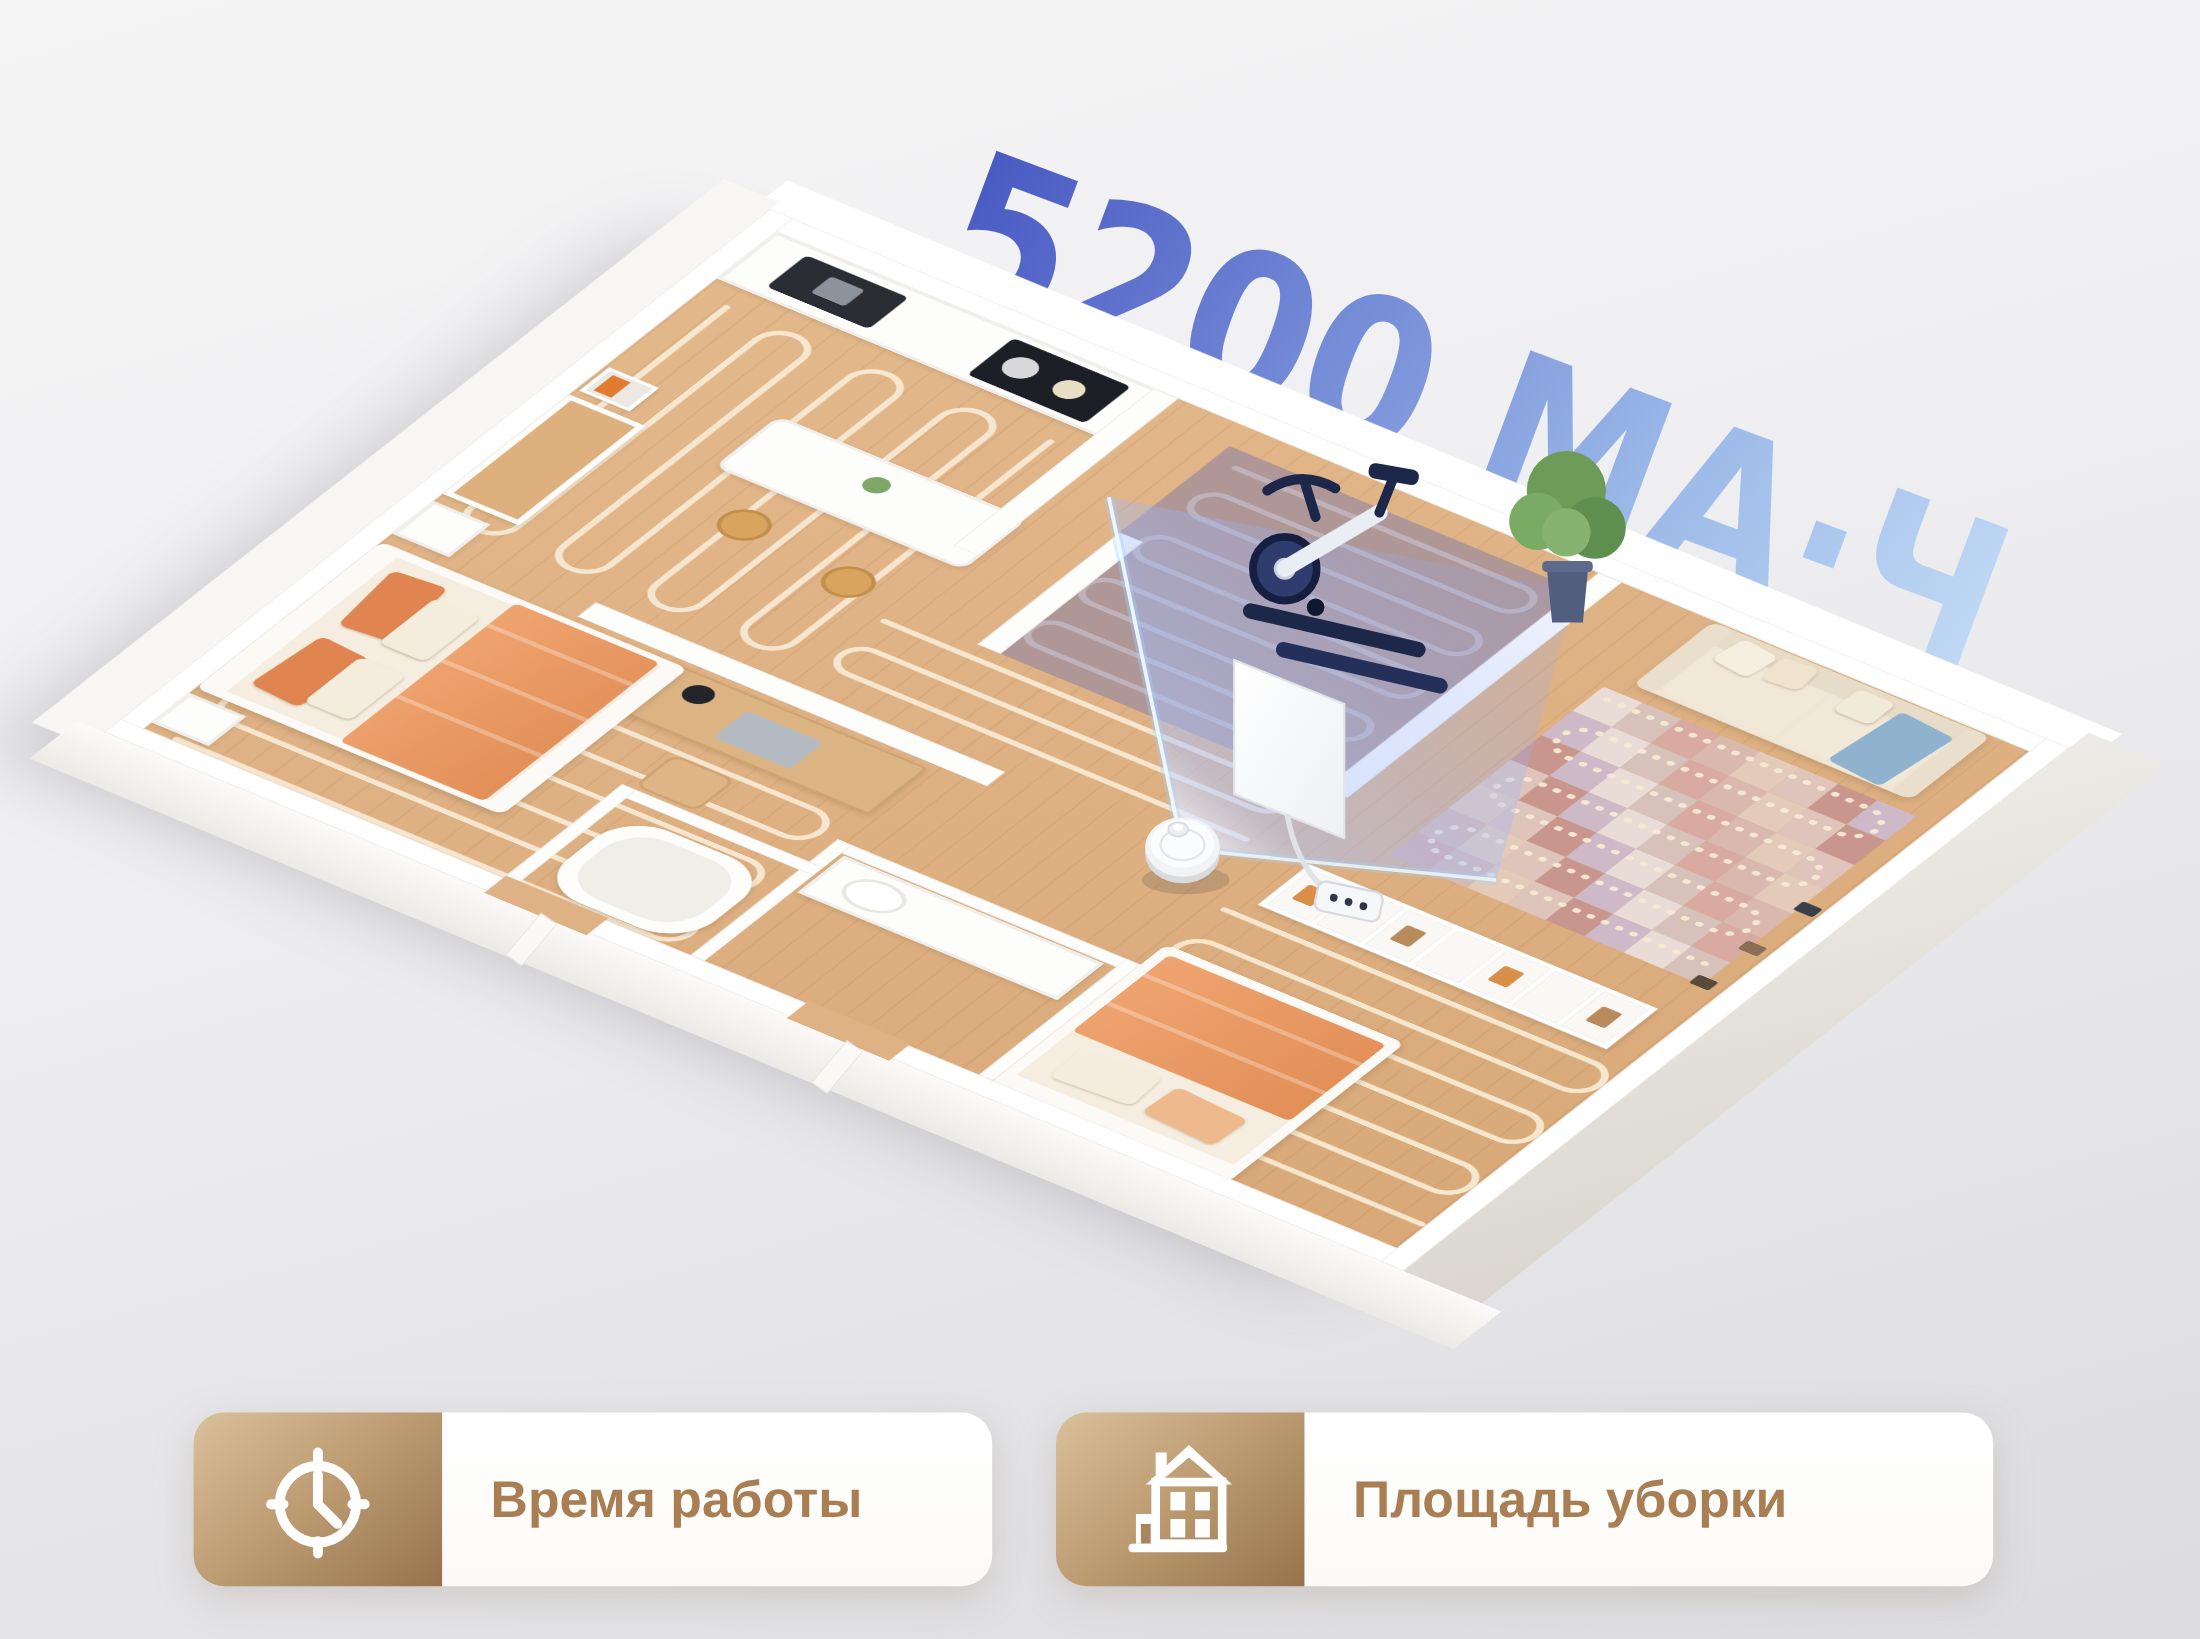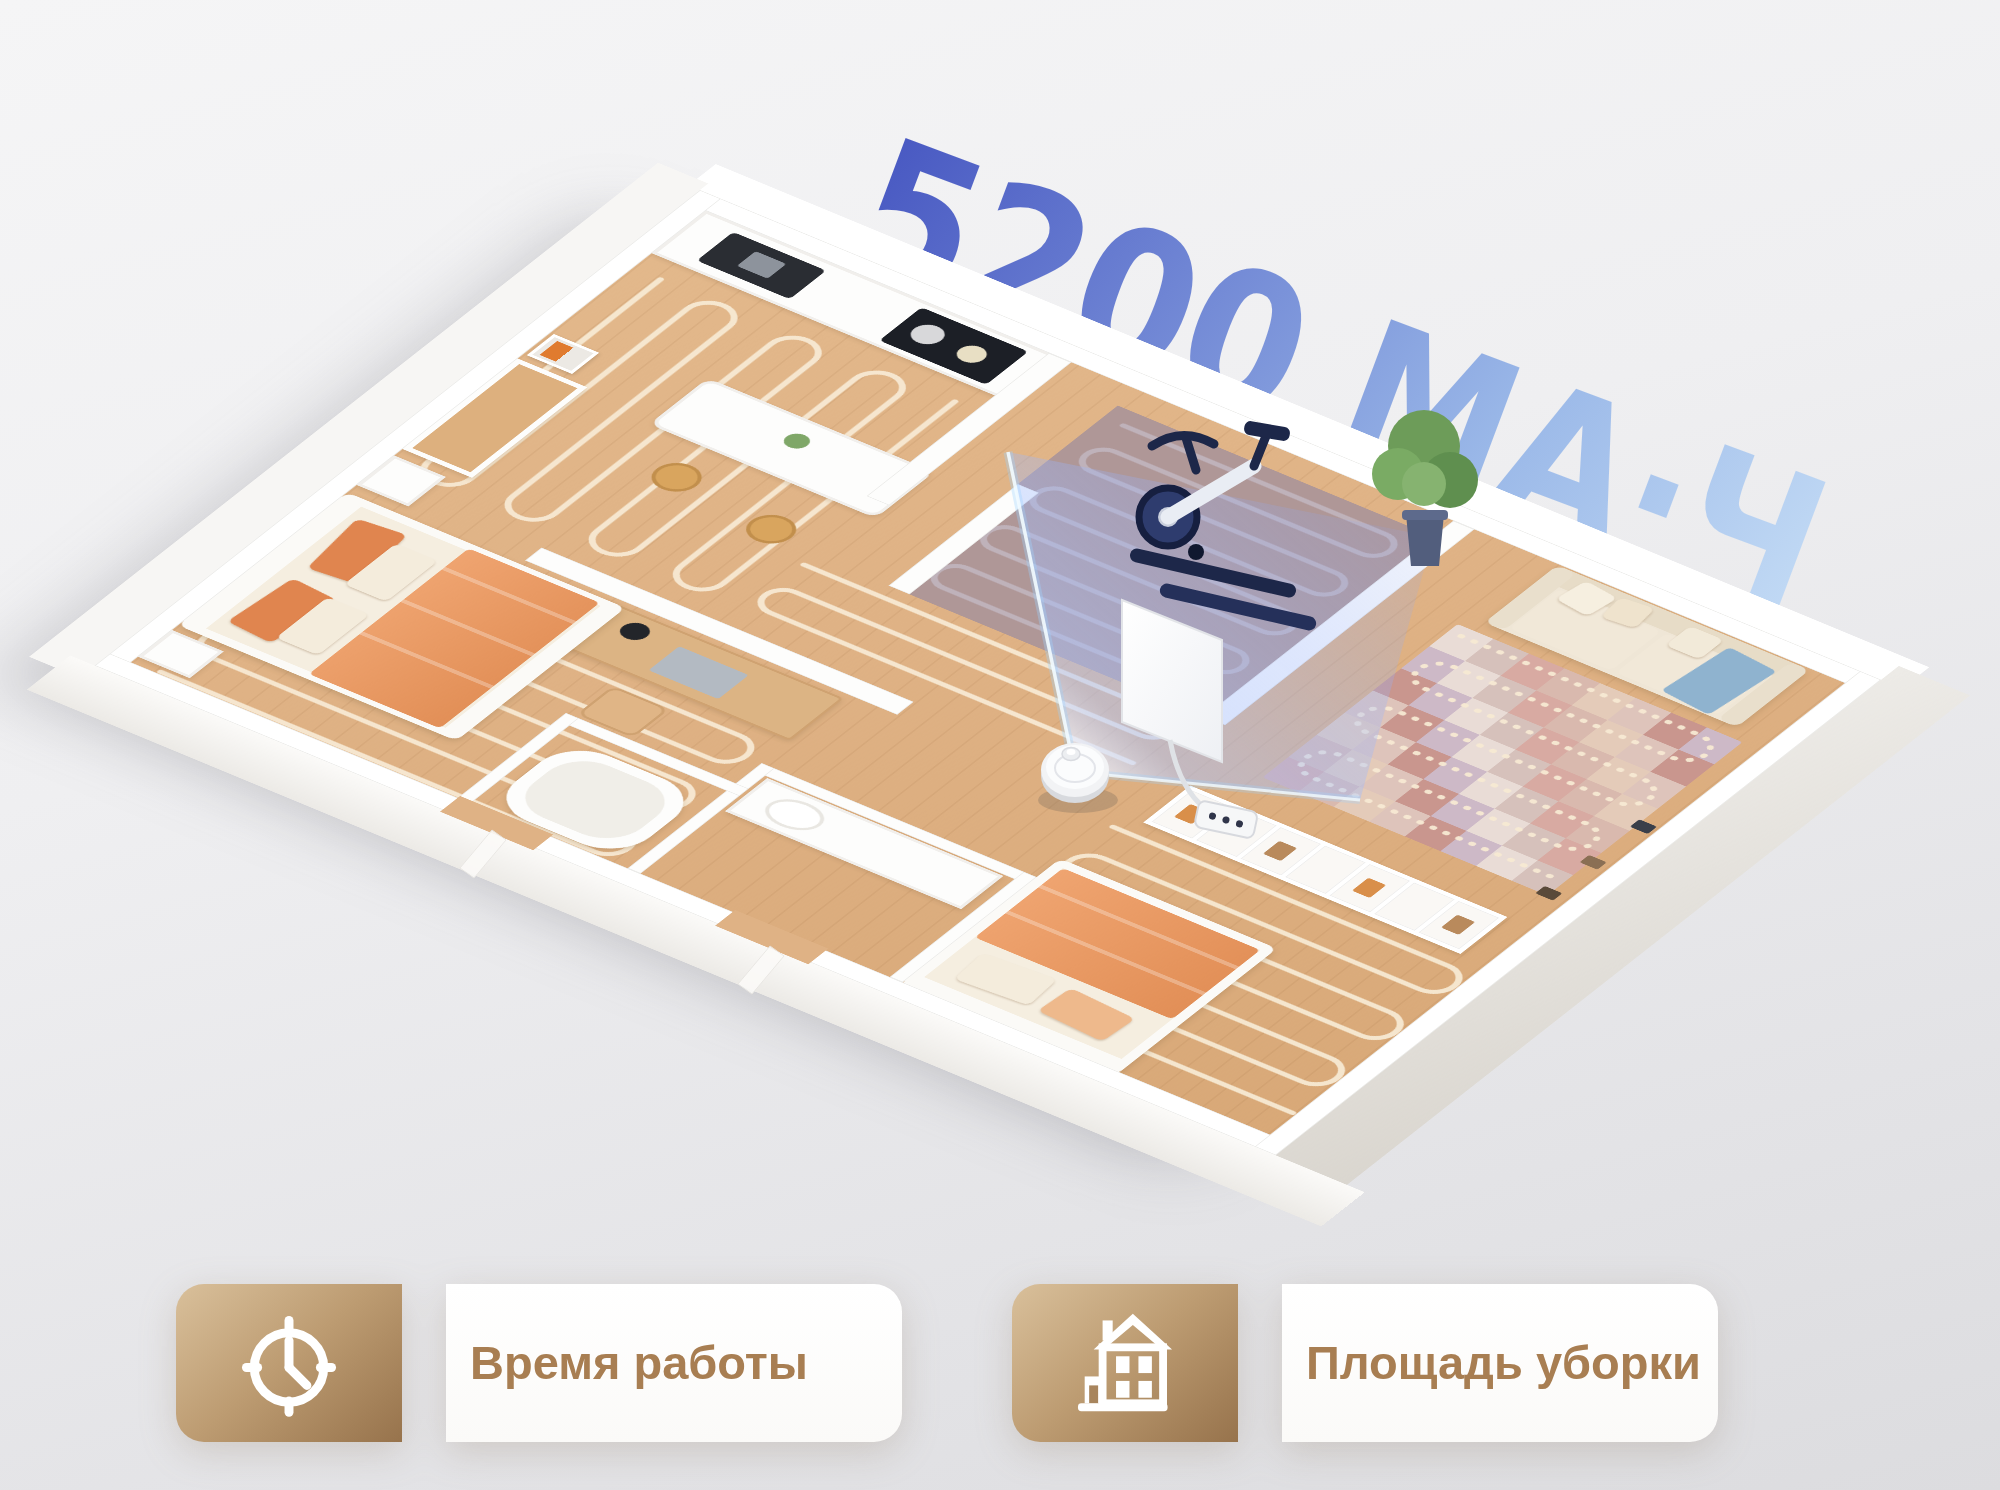--- a/index.html
+++ b/index.html
@@ -65,24 +65,24 @@
   
   .overlay{position:absolute;left:0;top:0;z-index:3;pointer-events:none;}
 
   
   .badge{position:absolute;top:1284px;height:158px;display:flex;z-index:6;
          filter:drop-shadow(0 10px 18px rgba(130,110,80,.22));}
   .badge .icon-box{width:226px;height:100%;flex:0 0 auto;border-radius:28px 0 0 28px;
         background:linear-gradient(140deg,#d9c09b 0%,#bd9c72 48%,#97734c 100%);
         display:flex;align-items:center;justify-content:center;}
   .badge .text-box{flex:1;background:linear-gradient(180deg,#ffffff,#fbfaf8);border-radius:0 28px 28px 0;
-        display:flex;flex-direction:column;justify-content:center;padding-left:24px;
-        color:#a87e52;font-weight:bold;font-size:47px;line-height:1.3;margin-left:44px;}
+        display:flex;flex-direction:column;justify-content:center;padding-left:44px;
+        color:#a87e52;font-weight:bold;font-size:47px;line-height:1.3;}
   .badge.left{left:176px;width:726px;}
-  .badge.right{left:1012px;width:706px;}
+  .badge.right{left:960px;width:852px;}
   .text-box sup{font-size:28px;vertical-align:super;}
 </style>
 </head>
 <body>
 
 <div class="stage">
 
   <h1 class="headline">5200 МА·Ч</h1>
 
   <div class="plan">

